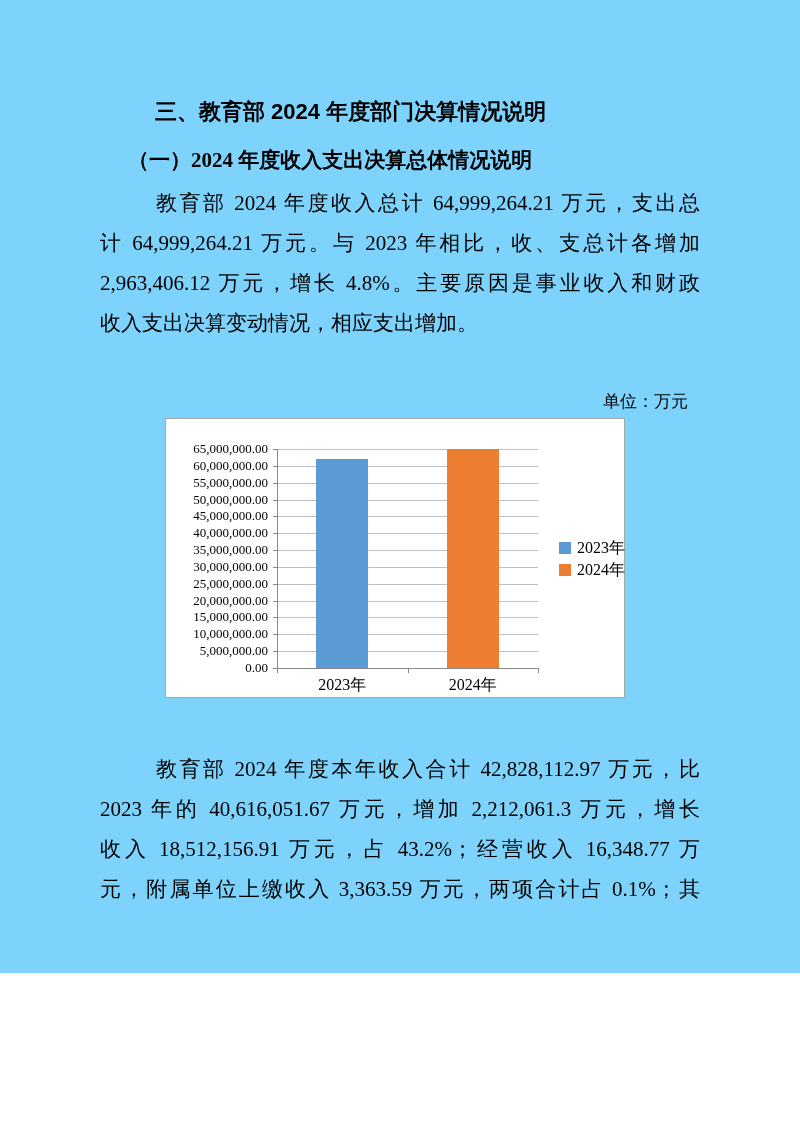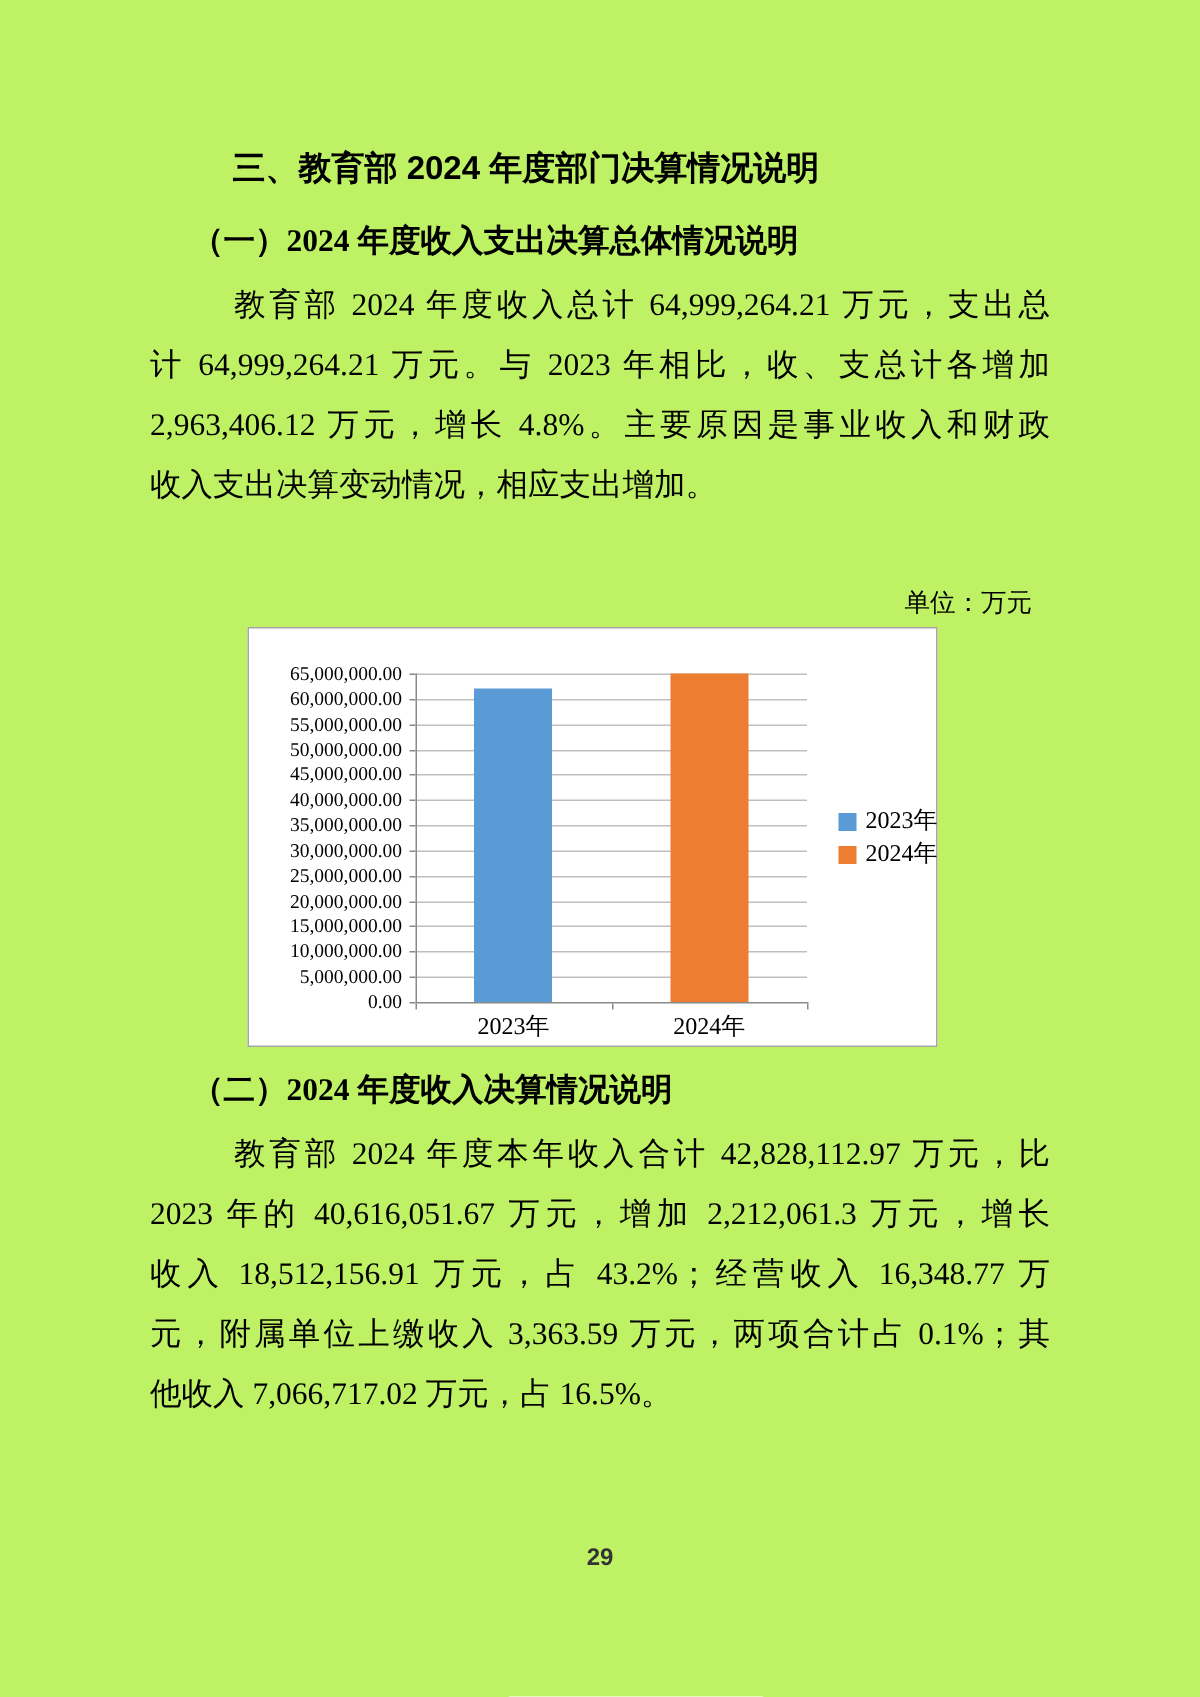--- a/index.html
+++ b/index.html
@@ -1,16 +1,16 @@
 <!DOCTYPE html>
 <html><head>
 <meta charset="utf-8">
 <style>
   html,body{margin:0;padding:0;background:#fff;}
-  #page{position:relative;width:800px;height:1131px;background:#bef264;overflow:hidden;
+  #page{position:relative;width:800px;height:973px;background:#7dd3fc;overflow:hidden;
         font-family:"Liberation Serif","DejaVu Serif",serif;color:#000;}
   .abs{position:absolute;}
   .h1{font-family:"Liberation Sans","DejaVu Sans",sans-serif;font-weight:bold;font-size:22px;line-height:26px;}
   .h2{font-weight:bold;font-size:21px;line-height:26px;}
   .para{width:600px;font-size:21px;}
   .pline{line-height:40px;height:40px;text-align:justify;text-align-last:justify;white-space:nowrap;}
   .pline.last{text-align-last:left;}
   .pline.indent{text-indent:56px;}
   .fig-title{width:600px;text-align:center;font-size:20px;line-height:24px;}
   .unit{width:588px;text-align:right;font-size:17px;line-height:20px;}
@@ -104,25 +104,23 @@
       <div class="axis" style="left: 111px; top: 249px; width: 262px; height: 1px;"></div>
       <div class="xtick" style="left: 111px; top: 250px;"></div>
       <div class="xtick" style="left: 241.5px; top: 250px;"></div>
       <div class="xtick" style="left: 372px; top: 250px;"></div>
       <div class="bar" style="left: 150.25px; top: 39.9869px; width: 52px; height: 209.013px; background: rgb(91, 155, 213);"></div>
       <div class="xlab" style="left: 136.25px; top: 256px; width: 80px;">2023年</div>
       <div class="bar" style="left: 280.75px; top: 30.0025px; width: 52px; height: 218.998px; background: rgb(237, 125, 49);"></div>
       <div class="xlab" style="left: 266.75px; top: 256px; width: 80px;">2024年</div>
     </div>
 
-  <div class="abs h2" style="left:128px;top:713px;">（二）2024 年度收入决算情况说明</div>
 
   <div class="abs para" style="left:100px;top:749px;">
     <div class="pline indent">教育部 2024 年度本年收入合计 42,828,112.97 万元，比</div>
     <div class="pline">2023 年的 40,616,051.67 万元，增加 2,212,061.3 万元，增长</div>
     <div class="pline">收入 18,512,156.91 万元，占 43.2%；经营收入 16,348.77 万</div>
     <div class="pline">元，附属单位上缴收入 3,363.59 万元，两项合计占 0.1%；其</div>
-    <div class="pline last">他收入 7,066,717.02 万元，占 16.5%。</div>
   </div>
 
   <div class="abs pagenum" style="left:0px;top:1030px;">29</div>
 
 </div>
 
 </body></html>

